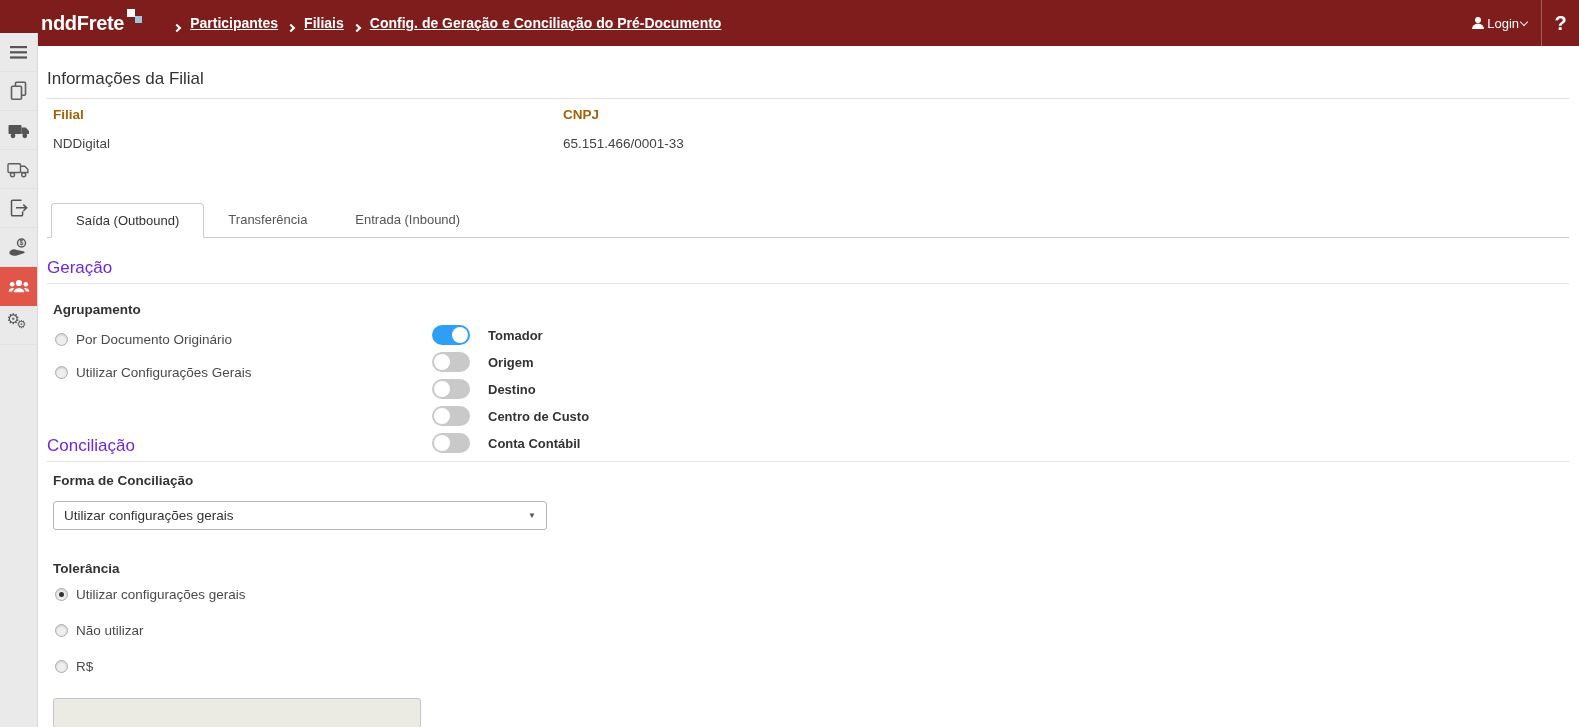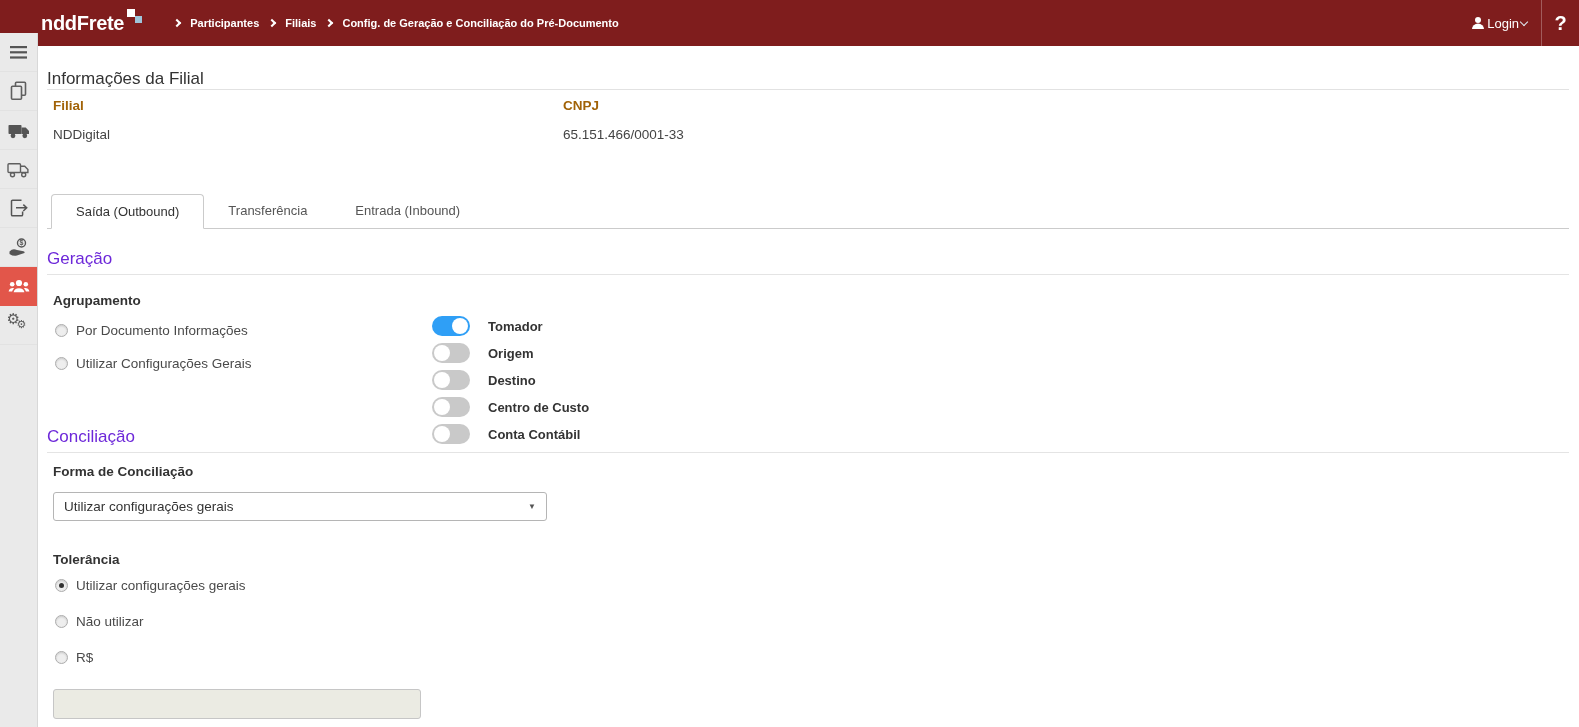--- a/index.html
+++ b/index.html
@@ -5,41 +5,41 @@
   * { box-sizing: border-box; margin: 0; padding: 0; }
   html,body { width:1579px; height:727px; overflow:hidden; background:#fff;
     font-family:"Liberation Sans", sans-serif; color:#333; }
 
   
   .topbar { height:46px; background:#7f1d1d; display:flex; align-items:center; color:#fff; position:relative;padding-left:16px; }
   .logo { margin-left:25px; font-size:20px; font-weight:bold; letter-spacing:-0.3px; position:relative; padding-right:19px; cursor:pointer; }
   .logo-squares { position:absolute; right:0; top:-3px; width:16px; height:16px; }
   .logo-squares .sq1 { position:absolute; left:0; top:0; width:8px; height:8px; background:#fff; }
   .logo-squares .sq2 { position:absolute; left:8px; top:7px; width:7px; height:7px; background:#9ec5da; }
-  .breadcrumb { display:flex; align-items:center; margin-left:26px; font-size:11px; font-weight:bold; }
+  .breadcrumb { display:flex; align-items:flex-end; margin-left:26px; font-size:14px; font-weight:bold;text-decoration:underline; }
   .crumb { margin:0 5px; cursor:pointer; }
   .chev-right { width:6px; height:6px; border-top:2px solid #fff; border-right:2px solid #fff; transform:rotate(45deg); margin:0 5px; display:inline-block; }
   .topbar-right { margin-left:auto; display:flex; align-items:center; height:100%; }
   .login-area { display:flex; align-items:center; gap:2px; padding:0 14px; font-size:13px; cursor:pointer; height:100%; }
   .chev-down { width:6px; height:6px; border-right:1.5px solid #dfeaf2; border-bottom:1.5px solid #dfeaf2; transform:rotate(45deg); margin-top:-3px; display:inline-block; }
   .bar-divider { width:1px; height:100%; background:rgba(255,255,255,0.28); }
   .help-btn { width:37px; height:100%; display:flex; align-items:center; justify-content:center; font-size:20px; font-weight:bold; cursor:pointer; }
 
   
   .sidebar { position:absolute; left:0; top:33px; bottom:0; width:38px; background:#eaeaea; border-right:1px solid #d8d8d8; }
   .side-item { height:39px; display:flex; align-items:center; justify-content:center; border-bottom:1px solid #e2e2e2; cursor:pointer; color:#5b5b5b; }
   .side-item svg { display:block; }
   .side-item.active { background:#e2564a; border-bottom-color:#e2564a; }
   .gears-wrap { position:relative; width:22px; height:22px; font-size:15px; color:#5b5b5b; }
   .gears-wrap .g1 { position:absolute; left:-1px; top:-4px; font-size:15px; }
   .gears-wrap .g2 { position:absolute; left:9px; top:4px; font-size:11px; }
 
   
   .content { margin-left:39px; padding:0 10px 0 8px; }
-  .section-title { font-size:17px; font-weight:500; color:#333; margin-top:23px; border-bottom:1px solid #e2e2e2; }
+  .section-title { font-size:17px; font-weight:500; color:#333; margin-top:23px; padding-bottom:9px; border-bottom:1px solid #e2e2e2; }
 
   .info-grid { display:grid; grid-template-columns:510px auto; margin:8px 0 0 6px; }
   .f-label { font-size:13.5px; font-weight:bold; color:#a16207; }
   .f-value { font-size:13.5px; color:#444; margin-top:14px; }
 
   .tabs { margin-top:52px; border-bottom:1px solid #cbcbcb; display:flex; padding-left:4px; }
   .tab { padding:9px 24px; font-size:13px; color:#555; cursor:pointer; }
   .tab.active { background:#fff; border:1px solid #cbcbcb; border-bottom-color:#fff; border-radius:4px 4px 0 0; margin-bottom:-1px; color:#333; }
 
   .section-title2 { font-size:17px; font-weight:500; color:#6d28d9; padding-bottom:5px; border-bottom:1px solid #e4e4e4; }
@@ -188,21 +188,21 @@
     <div class="tab">Entrada (Inbound)</div>
   </div>
 
   <div class="section-title2 t-geracao">Geração</div>
 
   <div class="group-label">Agrupamento</div>
 
   <div class="grouping-area">
     <div class="radio-row">
       <span class="radio"></span>
-      <span>Por Documento Informações</span>
+      <span>Por Documento Originário</span>
     </div>
     <div class="radio-row">
       <span class="radio"></span>
       <span>Utilizar Configurações Gerais</span>
     </div>
 
     <div class="toggles">
       <div class="toggle-row">
         <span class="toggle on">
             <span class="knob"></span>

